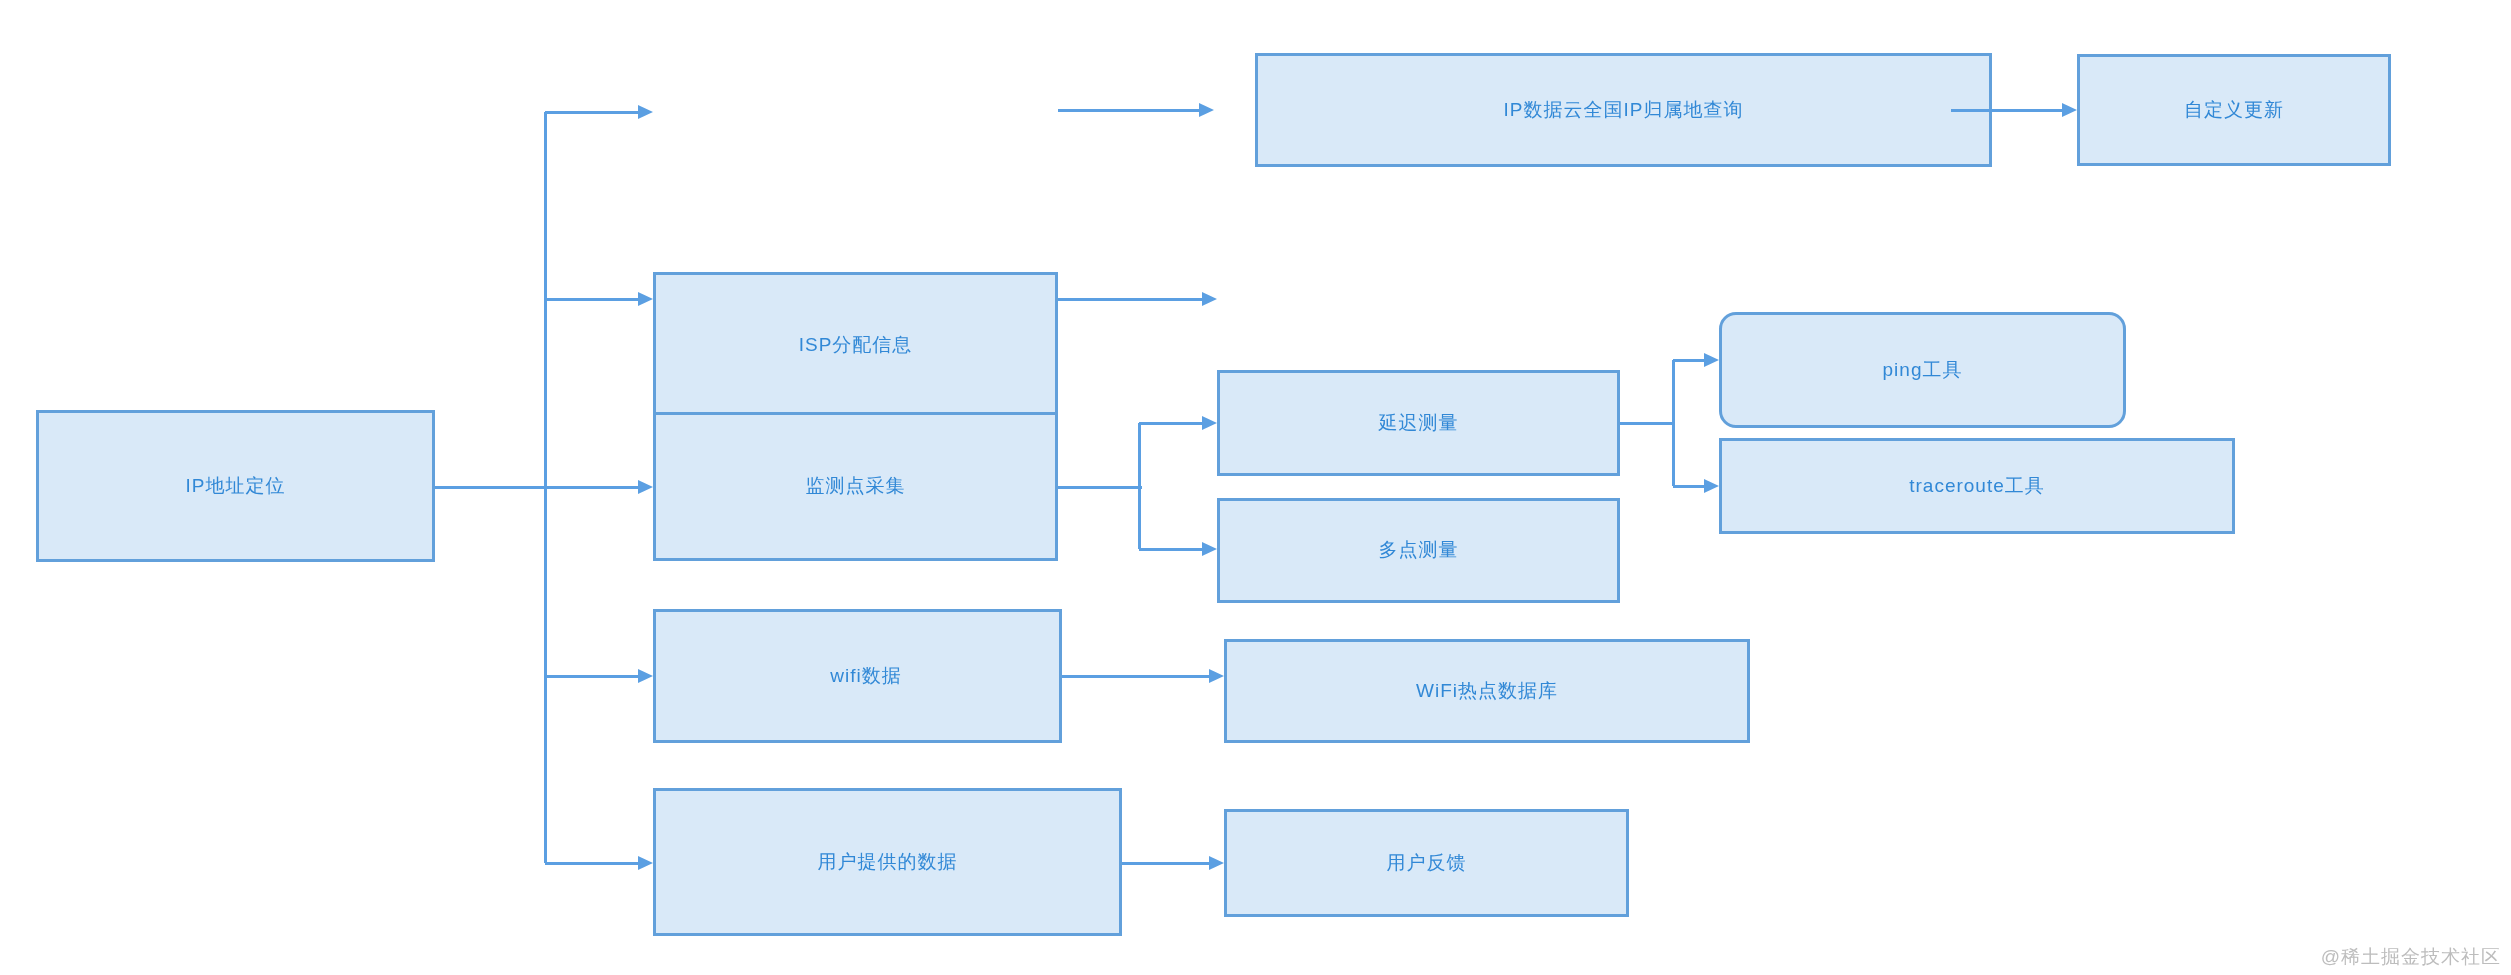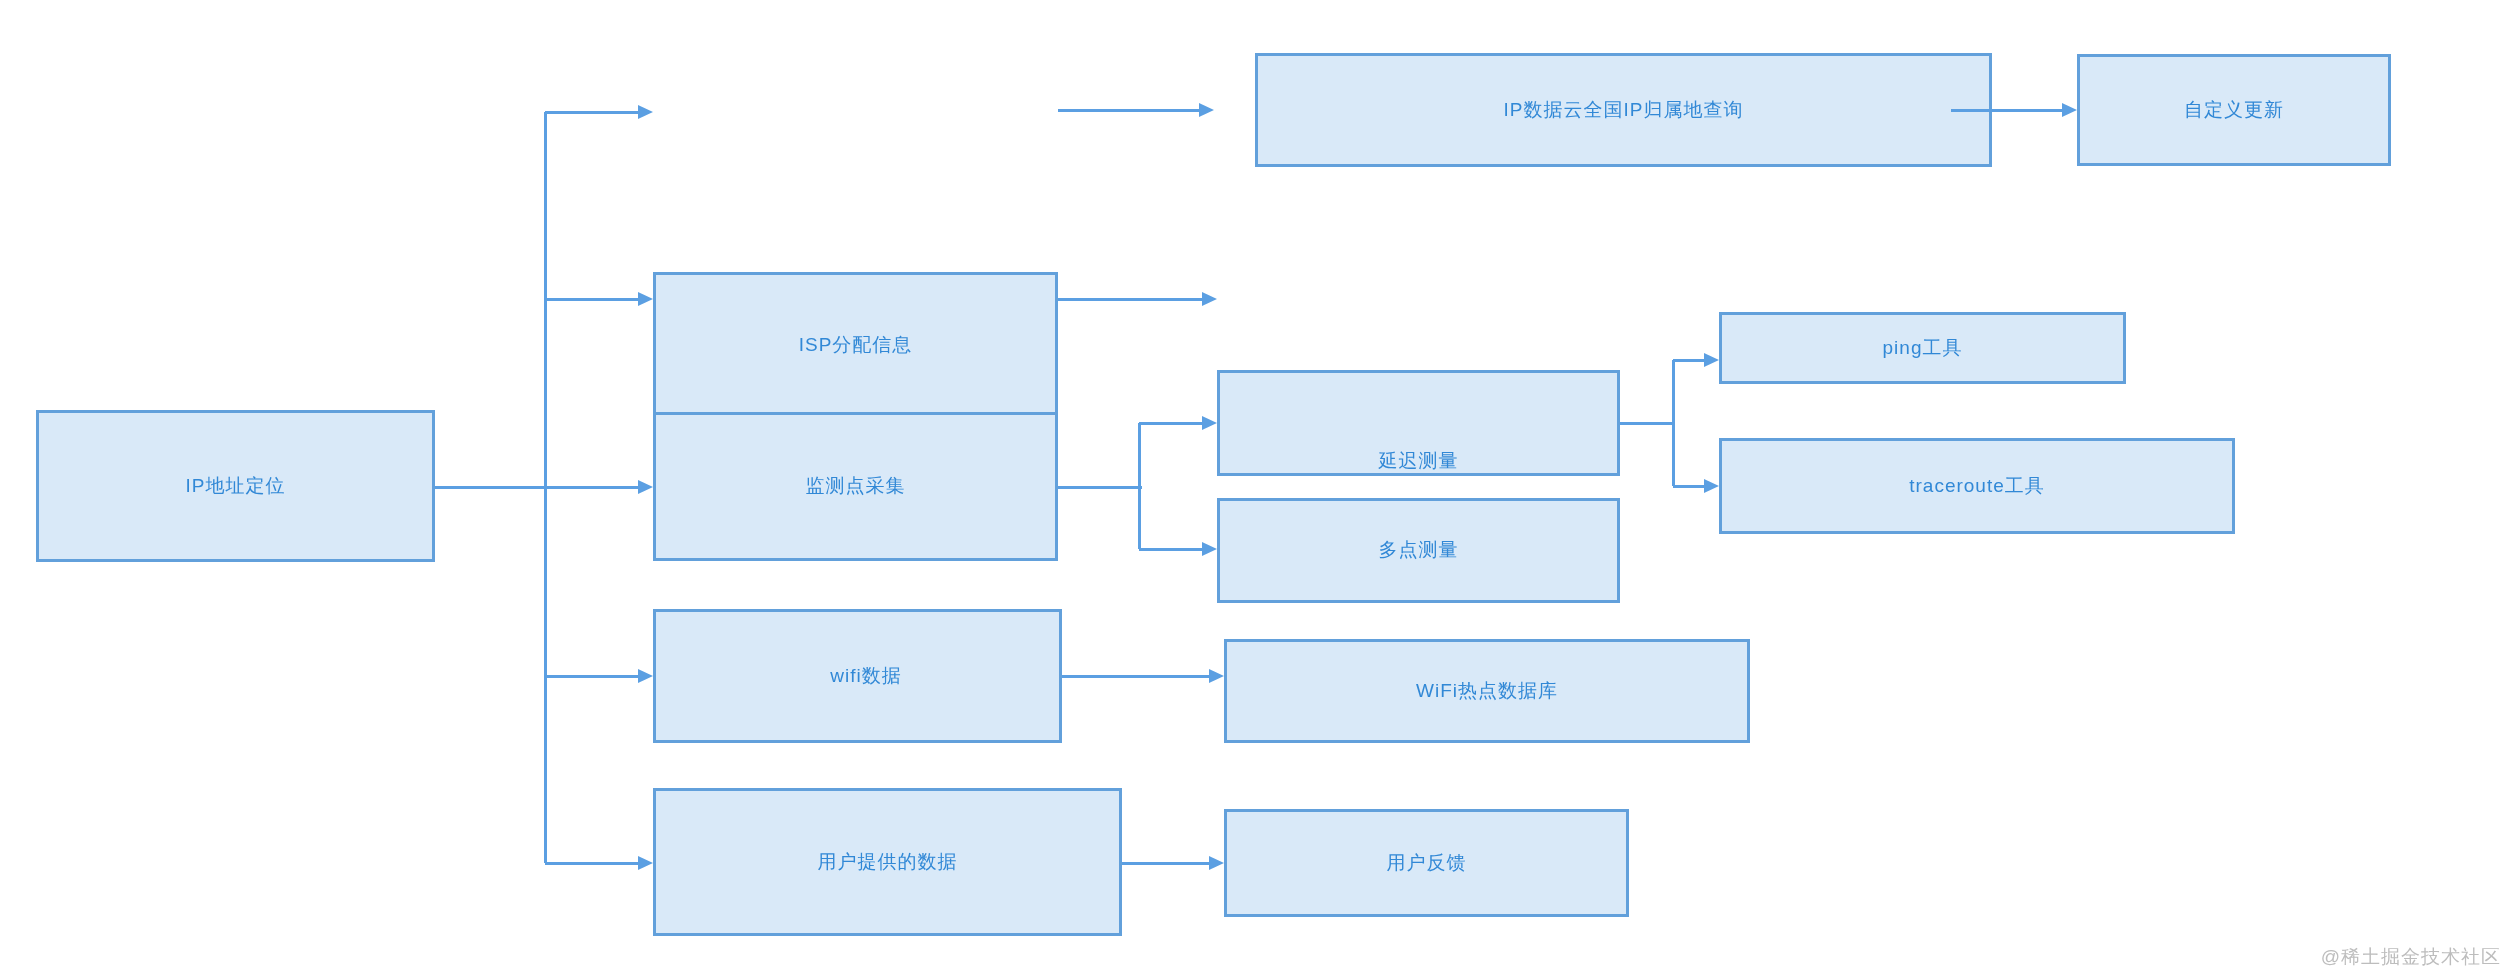--- a/index.html
+++ b/index.html
@@ -68,27 +68,27 @@
     </div>
     <div class="node" style="left: 2077px; top: 54px; width: 314px; height: 112px;">
       <span class="node-label">自定义更新</span>
     </div>
     <div class="node" style="left: 653px; top: 225px; width: 405px; height: 147px; margin-top: 47px;">
       <span class="node-label">ISP分配信息</span>
     </div>
     <div class="node" style="left: 653px; top: 412px; width: 405px; height: 149px;">
       <span class="node-label">监测点采集</span>
     </div>
-    <div class="node" style="left: 1217px; top: 370px; width: 403px; height: 106px; align-items: flex-end;">
+    <div class="node" style="left: 1217px; top: 370px; width: 403px; height: 106px;">
       <span class="node-label">延迟测量</span>
     </div>
     <div class="node" style="left: 1217px; top: 498px; width: 403px; height: 105px;">
       <span class="node-label">多点测量</span>
     </div>
-    <div class="node" style="left: 1719px; top: 312px; width: 407px; height: 72px;">
+    <div class="node" style="left: 1719px; top: 312px; width: 407px; height: 116px; border-radius: 17px;">
       <span class="node-label">ping工具</span>
     </div>
     <div class="node" style="left: 1719px; top: 438px; width: 516px; height: 96px;">
       <span class="node-label">traceroute工具</span>
     </div>
     <div class="node" style="left: 653px; top: 609px; width: 409px; height: 134px; padding-left: 17px;">
       <span class="node-label">wifi数据</span>
     </div>
     <div class="node" style="left: 1224px; top: 639px; width: 526px; height: 104px;">
       <span class="node-label">WiFi热点数据库</span>

